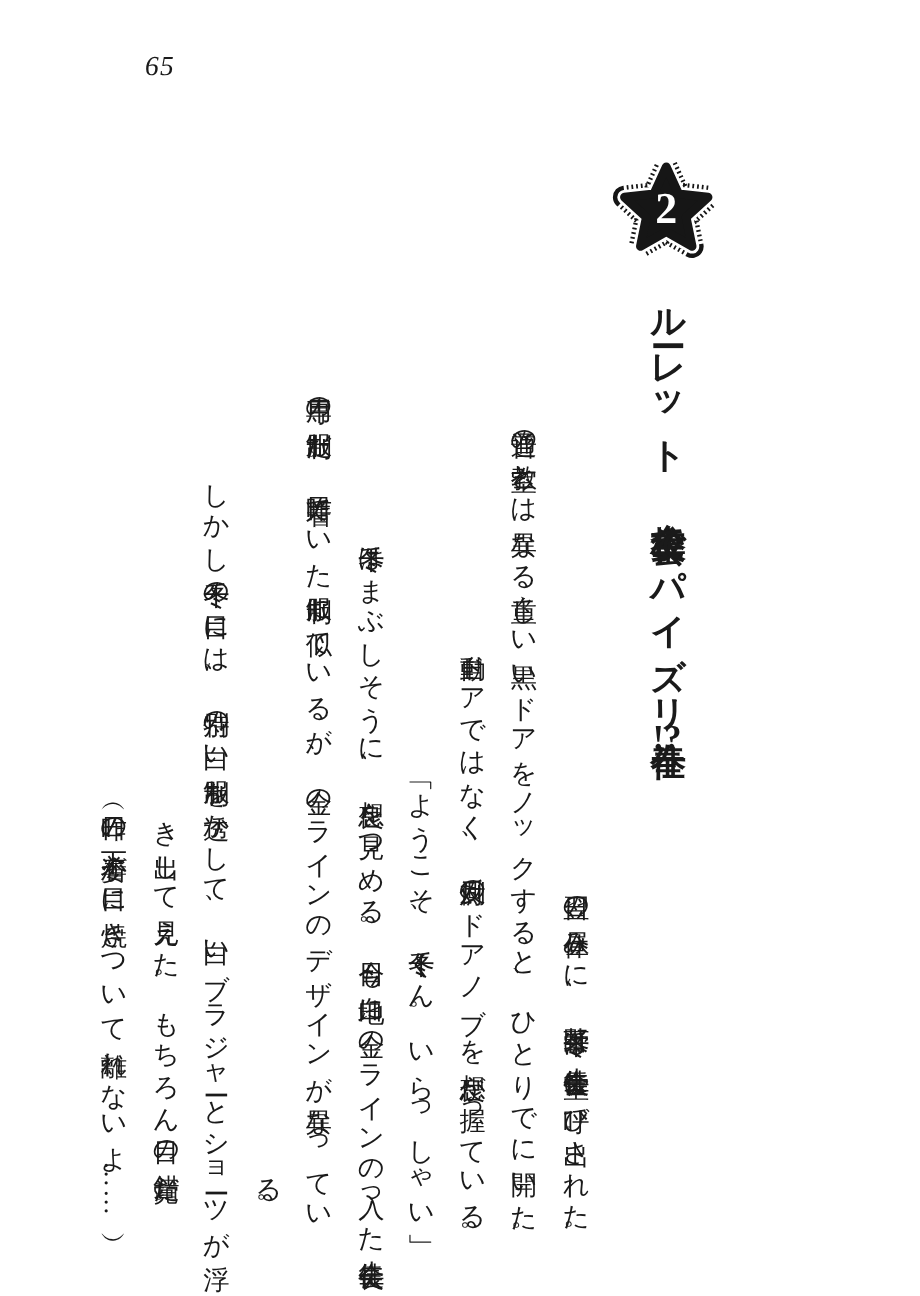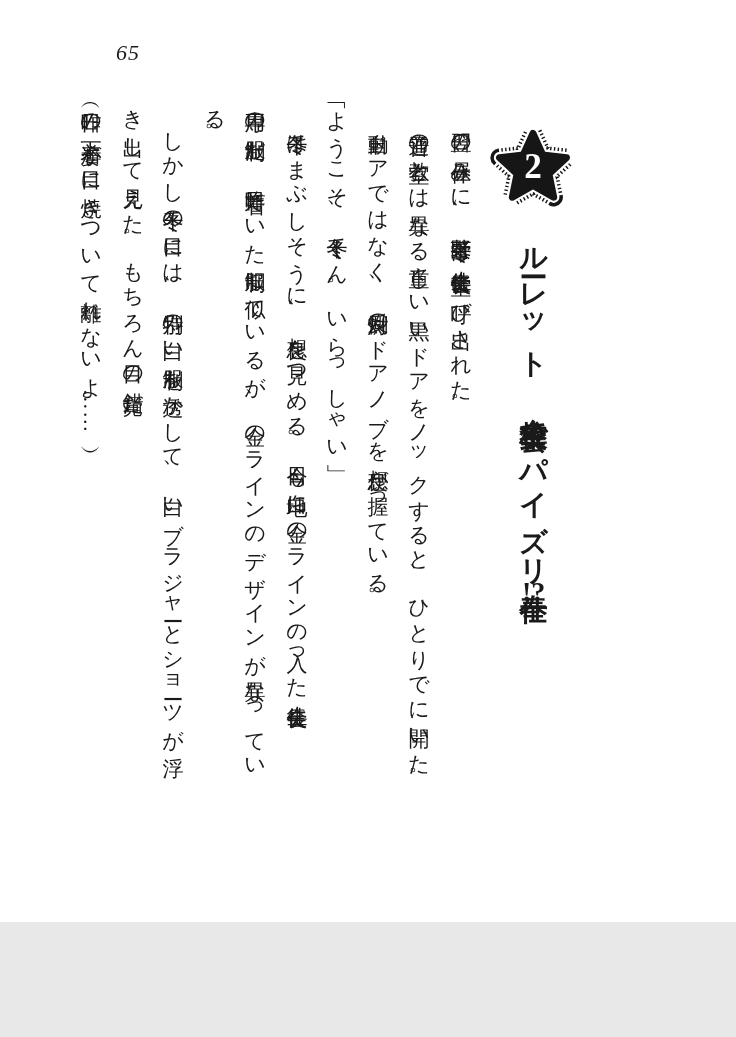--- a/index.html
+++ b/index.html
@@ -1,23 +1,24 @@
 <!DOCTYPE html>
 <html lang="ja"><head>
 <meta charset="utf-8">
 <style>
   html,body { margin:0; padding:0; background:#e8e8e8; }
   .page {
     position:relative;
-    width:736px; height:922px;
+    width:736px; height:1037px;
     margin:0 auto;
     background:#ffffff;
     color:#1a1a1a;
     font-family:"Liberation Serif", serif;
     overflow:hidden;
+    text-align:right;
   }
   .page-number {
     position:absolute;
     top:40px; left:116px;
     font-style:italic;
     font-size:22px;
     letter-spacing:1px;
   }
   .chapter-heading {
     position:absolute;

